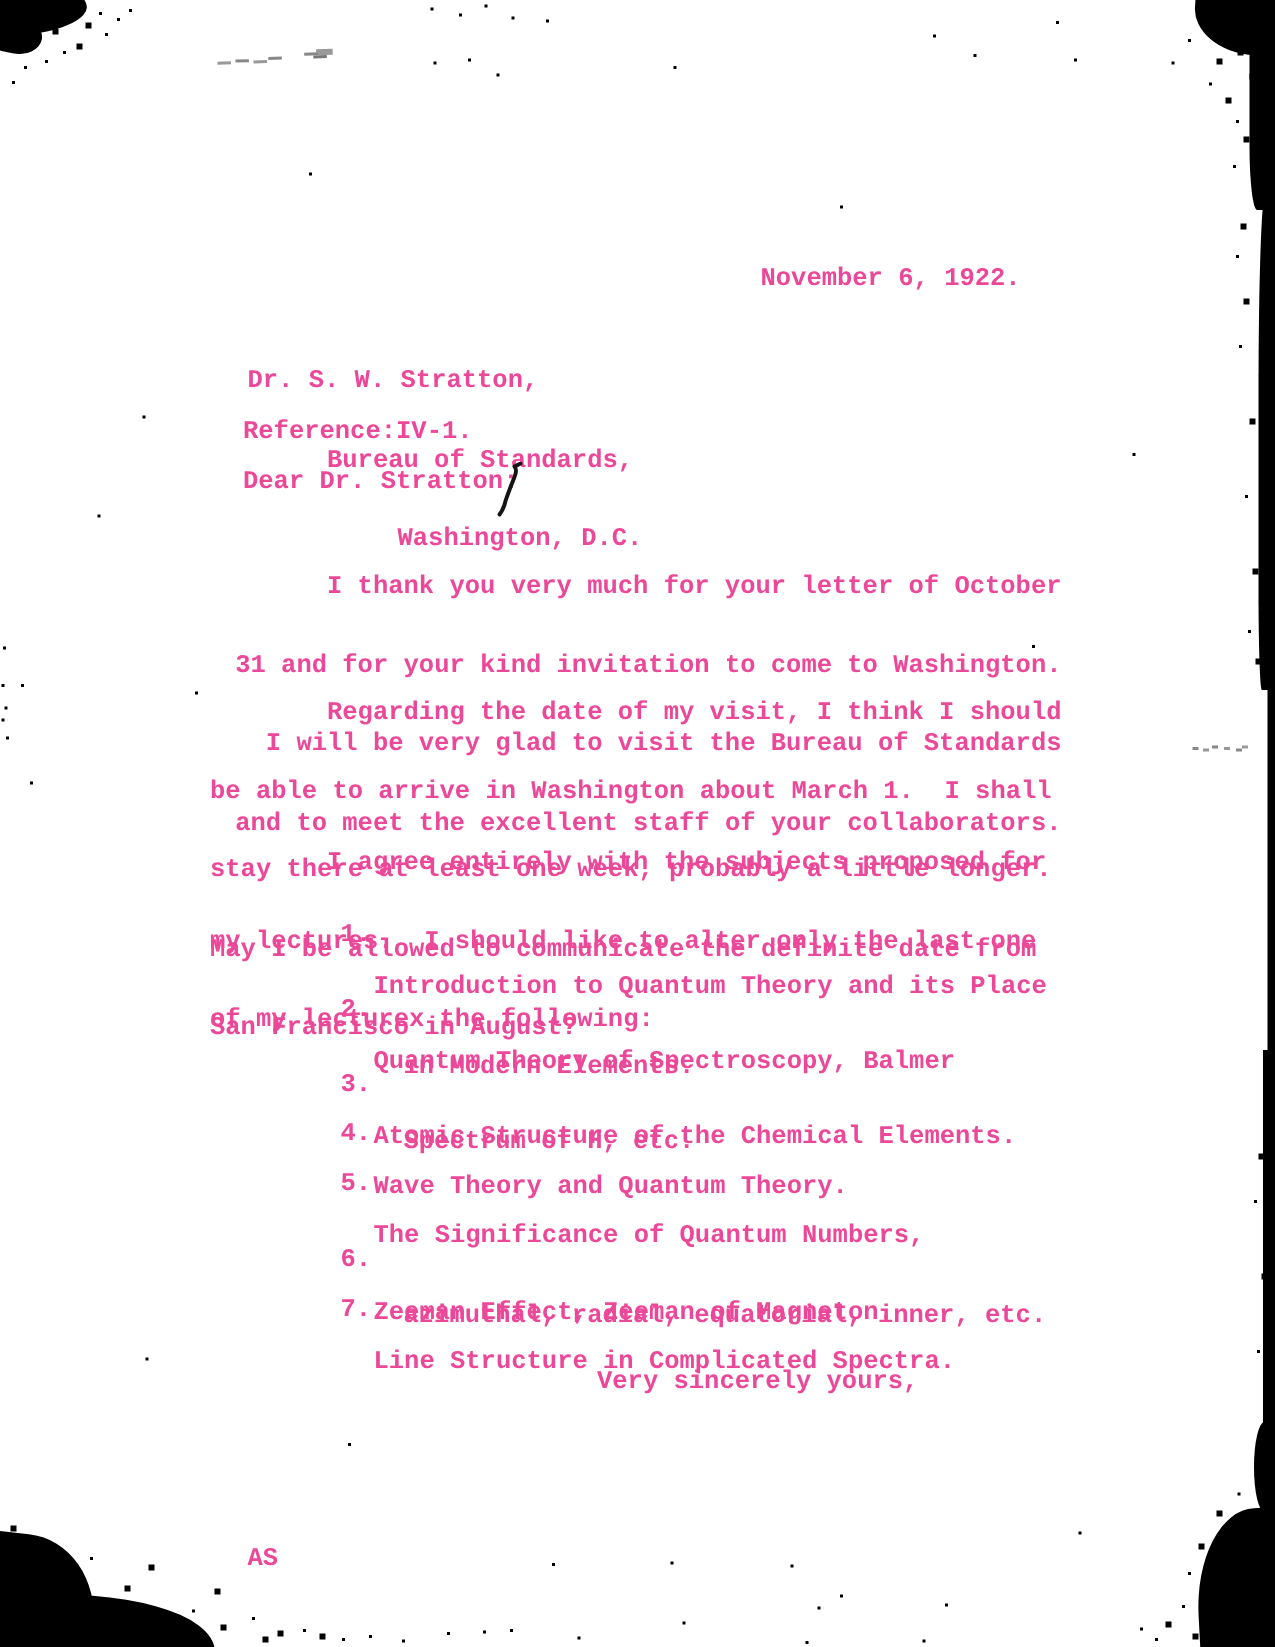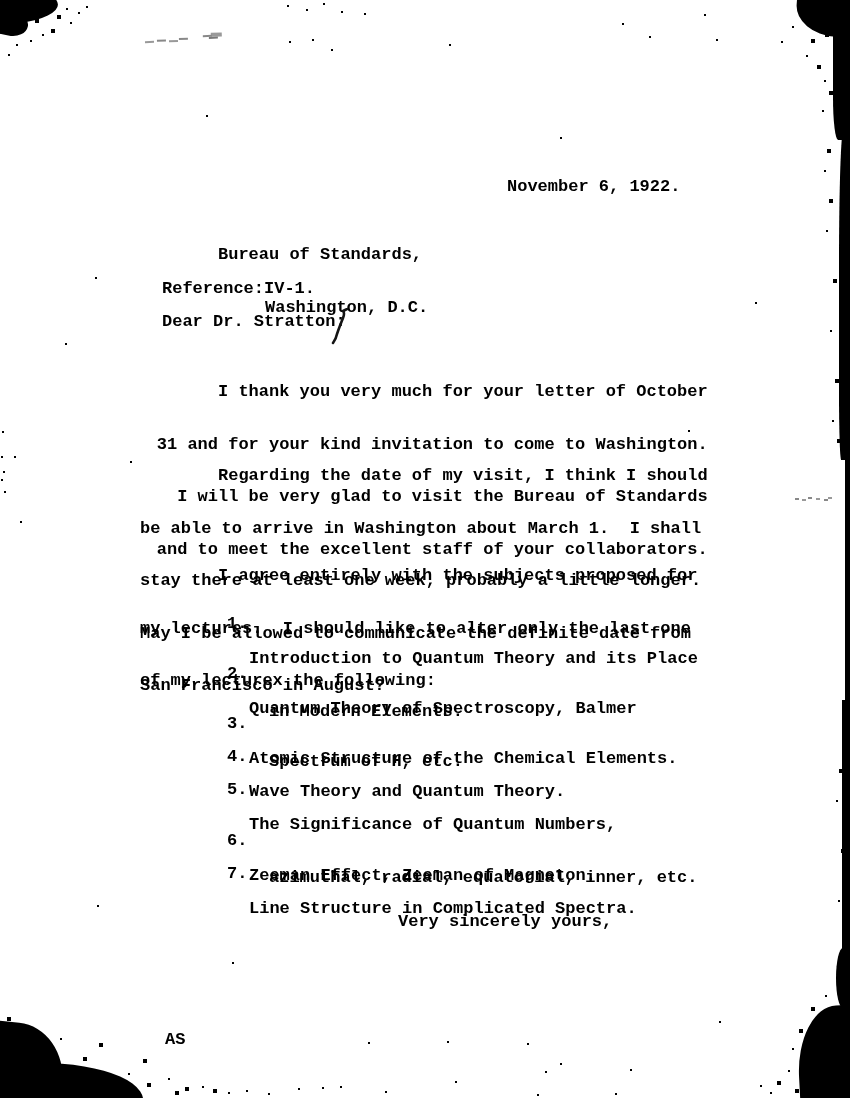--- a/index.html
+++ b/index.html
@@ -1,19 +1,19 @@
 <!DOCTYPE html>
 <html><head>
 <meta charset="utf-8">
 <style>
   html,body{margin:0;padding:0;background:#e8e8e8;}
   .page{
     position:relative;width:850px;height:1098px;background:#ffffff;
     overflow:hidden;font-family:"Liberation Mono",monospace;
-    color:#000000;font-weight:bold;font-size:17px;
+    color:#ec4899;font-weight:bold;font-size:17px;
   }
   .txt{position:absolute;line-height:17.5px;white-space:pre;}
   .fi{padding-left:78px;}              
   .r1{padding-left:53px;}              
   .r2{padding-left:100px;}
   .li{position:absolute;left:227px;display:flex;line-height:17.5px;white-space:pre;}
   .li .num{width:22px;flex:none;}
   .li .cont{padding-left:20px;}
   
   .art{position:absolute;background:#000;}
@@ -84,20 +84,21 @@
   <div class="dots fringe-tl"></div>
   <div class="dots fringe-tr"></div>
   <div class="dots fringe-br"></div>
   <div class="dots fringe-bl"></div>
   <div class="scribble"></div>
   <div class="squiggle-r"></div>
 
   <div class="txt" style="left:507px;top:178px;">November 6, 1922.</div>
 
   <div class="txt" style="left:165px;top:211px;">
+    <div>Dr. S. W. Stratton,</div>
     <div class="r1">Bureau of Standards,</div>
     <div class="r2">Washington, D.C.</div>
   </div>
 
   <div class="txt" style="left:162px;top:280px;">Reference:IV-1.</div>
 
   <div class="txt" style="left:162px;top:313px;">Dear Dr. Stratton:</div>
 
   <svg class="pen-mark" width="22" height="38" viewBox="0 0 22 38">
     <path d="M15 3 l4 -2 M15 3 q2 2 0 7 q-4 10 -6 16 q-1 5 -4 9" stroke="#141414" stroke-width="2.6" fill="none" stroke-linecap="round"></path>

